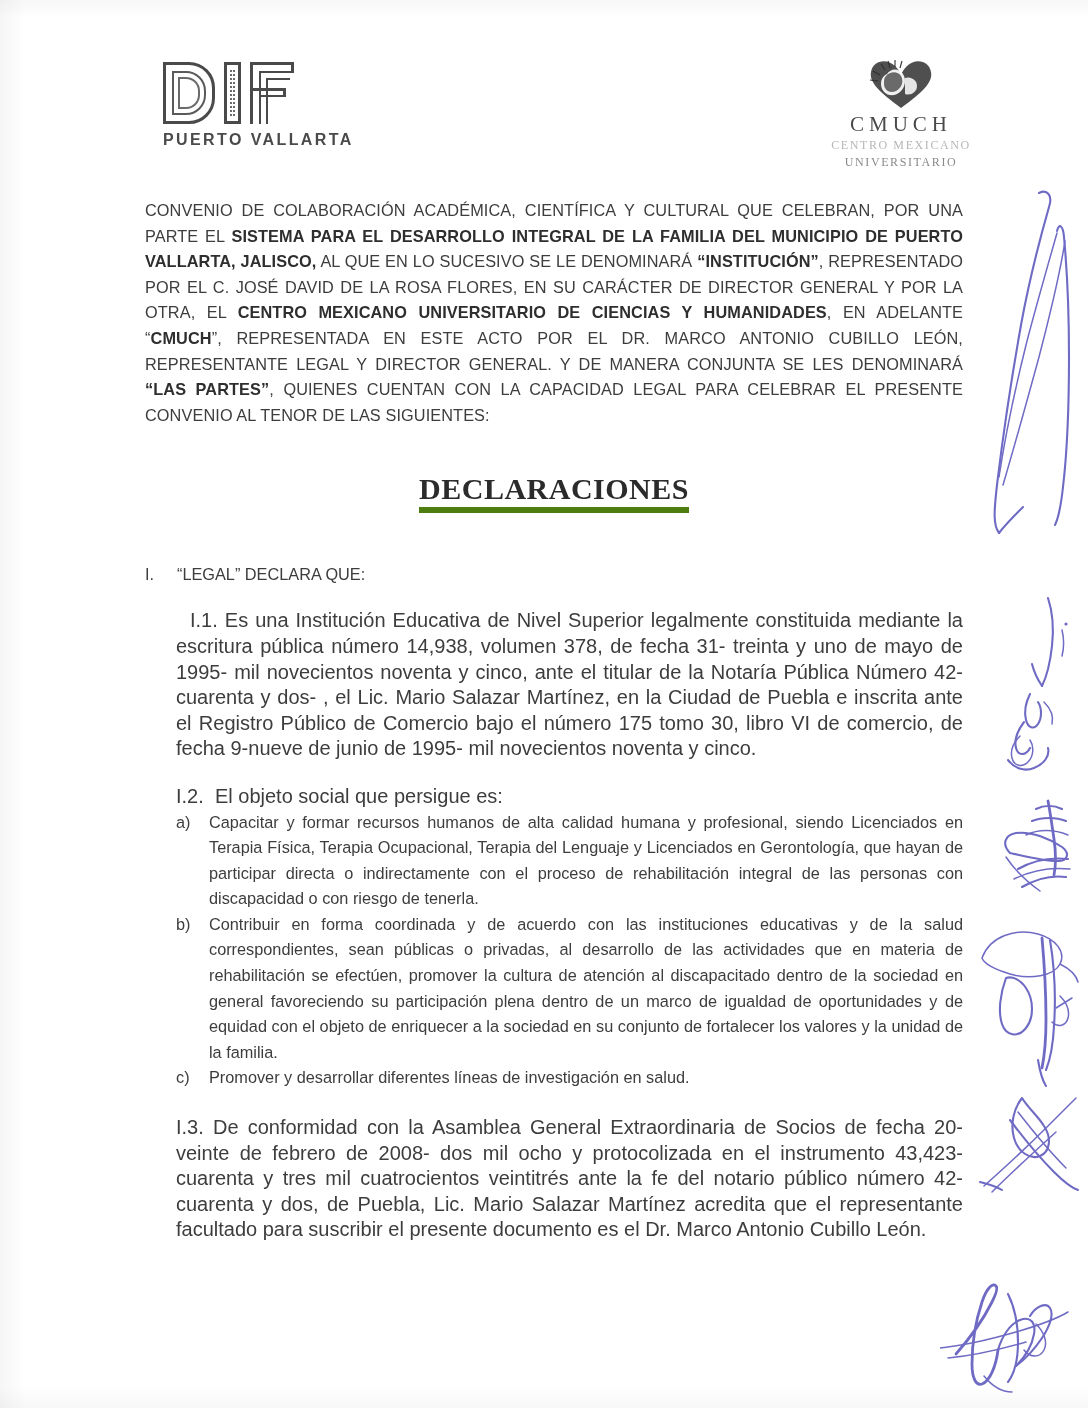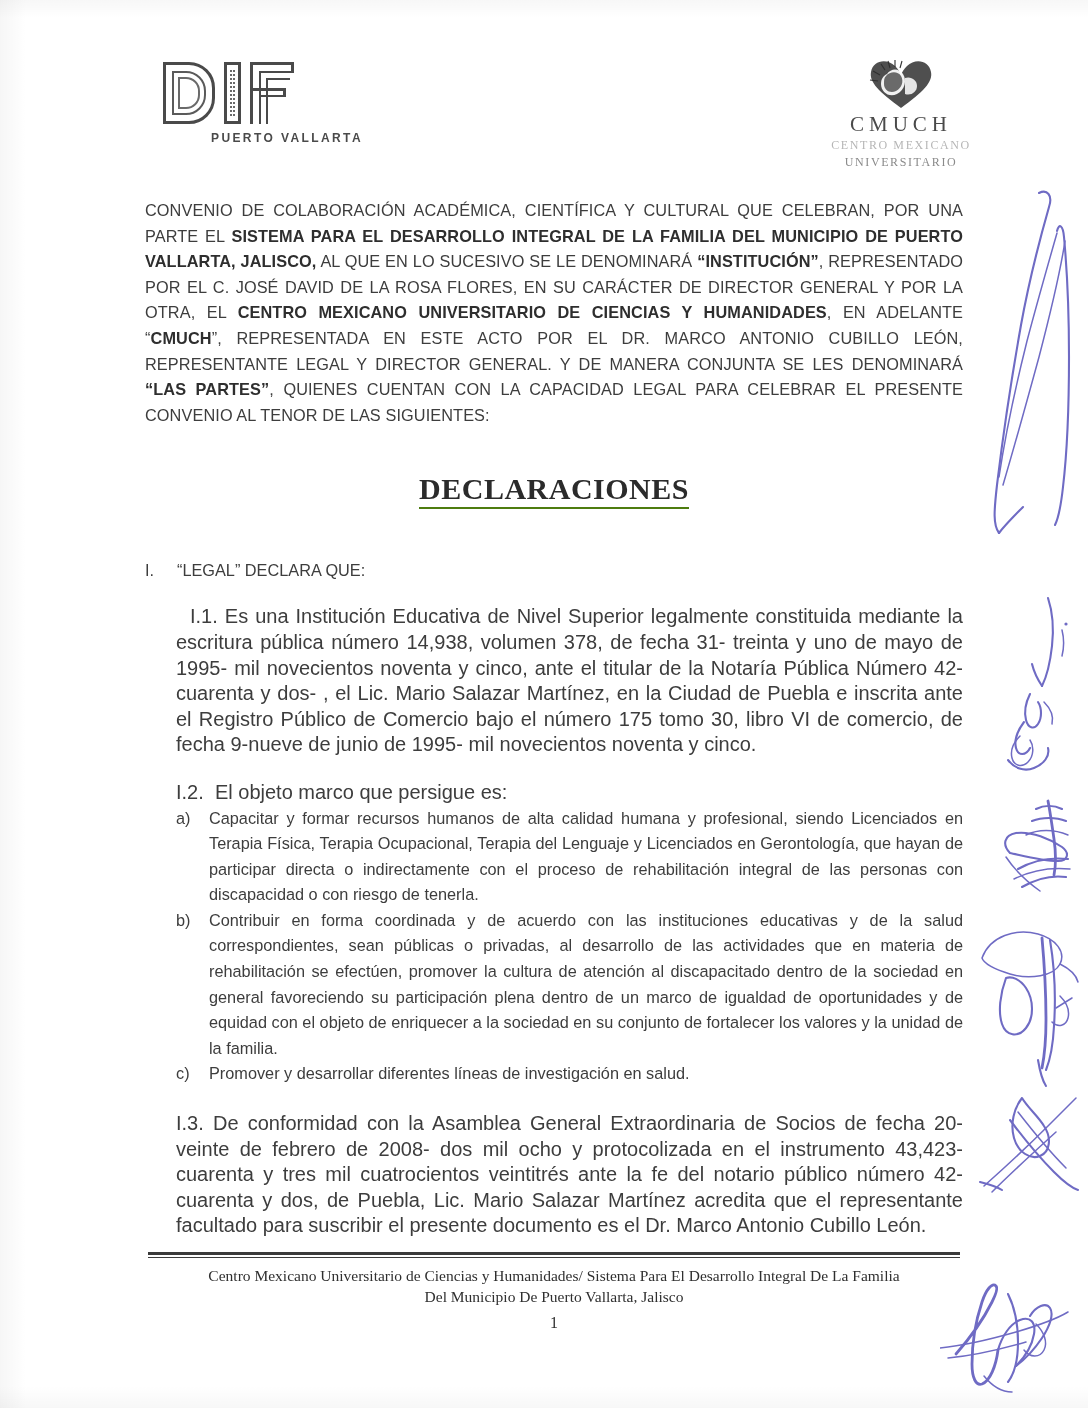--- a/index.html
+++ b/index.html
@@ -117,26 +117,25 @@
   .dif-f .f-top   { left: 0;  top: 0;  width: 44px; height: 3px; }
   .dif-f .f-top2  { left: 9px; top: 9px; width: 33px; height: 2px; }
   .dif-f .f-top3  { left: 16px; top: 16px; width: 24px; height: 2px; }
   .dif-f .f-mid   { left: 0;  top: 26px; width: 36px; height: 3px; }
   .dif-f .f-mid2  { left: 9px; top: 33px; width: 24px; height: 2px; }
   .dif-f .f-right { left: 41px; top: 0; width: 3px; height: 11px; }
   .dif-f .f-midr  { left: 33px; top: 26px; width: 3px; height: 9px; }
 
   .dif-sub {
     margin-top: 7px;
-    font-size: 12px;
+    font-size: 16px;
     font-weight: bold;
     letter-spacing: 2.4px;
     color: #4a4a4a;
     font-family: "Liberation Sans", sans-serif;
-    text-align: right;
   }
 
   
   .cmuch-logo {
     position: absolute;
     left: 806px;
     top: 8px;
     width: 190px;
     text-align: center;
   }
@@ -193,21 +192,21 @@
     font-weight: bold;
     text-align: center;
     letter-spacing: 0.5px;
     color: #2b2b2b;
     margin: 44px 0 0 0;
     position: relative;
     display: block;
   }
   .doc-title-inner {
     display: inline-block;
-    border-bottom: 2px solid #4d7c0f;
+    border-bottom: 6px solid #4d7c0f;
     padding-bottom: 1px;
   }
 
   .section-head {
     margin-top: 52px;
     display: flex;
     font-size: 16.3px;
     color: #3d3d3d;
   }
   .section-num {
@@ -353,47 +352,41 @@
 
     <div class="doc-title"><span class="doc-title-inner">DECLARACIONES</span></div>
 
     <div class="section-head">
       <div class="section-num">I.</div>
       <div class="section-title">“LEGAL” DECLARA QUE:</div>
     </div>
 
     <div class="block"><span class="lead-indent">I.1. Es una Institución Educativa de Nivel Superior legalmente constituida mediante la escritura pública número 14,938, volumen 378, de fecha 31- treinta y uno de mayo de 1995- mil novecientos noventa y cinco,  ante el titular de la Notaría Pública Número 42-cuarenta y dos- , el Lic. Mario Salazar Martínez, en la Ciudad de Puebla e inscrita ante el Registro Público de Comercio bajo el número 175 tomo 30, libro VI de comercio, de fecha 9-nueve de junio de 1995- mil novecientos noventa y cinco.</span></div>
 
-    <div class="block tight"><span>I.2.</span>&nbsp;&nbsp;<span>El objeto marco que persigue es:</span></div>
+    <div class="block tight"><span>I.2.</span>&nbsp;&nbsp;<span>El objeto social que persigue es:</span></div>
 
     <div class="list-item">
       <div class="list-marker">a)</div>
       <div class="list-body">Capacitar y formar recursos humanos de alta calidad humana y profesional, siendo Licenciados en Terapia Física, Terapia Ocupacional, Terapia del  Lenguaje y Licenciados en Gerontología, que hayan de participar directa o indirectamente con el proceso de rehabilitación integral de las personas con discapacidad o con riesgo de tenerla.</div>
     </div>
 
     <div class="list-item">
       <div class="list-marker">b)</div>
       <div class="list-body">Contribuir en forma coordinada y de acuerdo con las instituciones educativas y de la salud correspondientes, sean públicas o privadas, al desarrollo de las actividades que en materia de rehabilitación se efectúen, promover la cultura de atención al discapacitado dentro de la sociedad en general favoreciendo su participación plena dentro de un marco de igualdad de oportunidades y de equidad con el objeto de enriquecer a la sociedad en su conjunto de fortalecer los valores y la unidad de la familia.</div>
     </div>
 
     <div class="list-item">
       <div class="list-marker">c)</div>
       <div class="list-body">Promover y desarrollar diferentes líneas de investigación en salud.</div>
     </div>
 
     <div class="block"><span>I.3. De conformidad con la Asamblea General Extraordinaria de Socios de fecha 20-veinte de febrero de 2008- dos mil ocho y protocolizada en el instrumento 43,423-cuarenta y tres mil cuatrocientos veintitrés ante la fe del notario público número 42-cuarenta y dos, de Puebla, Lic. Mario Salazar Martínez acredita que el representante facultado para suscribir el presente documento es el Dr. Marco Antonio Cubillo León.</span></div>
 
   </div>
 
-  <div class="footer">
-    <div class="footer-rule"></div>
-    <div class="footer-text">Centro Mexicano Universitario de Ciencias y Humanidades/ Sistema Para El Desarrollo Integral De La Familia</div>
-    <div class="footer-text">Del Municipio De Puerto Vallarta, Jalisco</div>
-    <div class="footer-page">1</div>
-  </div>
 
   <div class="sign-layer">
 
     <svg style="left:985px; top:185px;" width="100" height="420" viewBox="0 0 100 420">
       <path class="ink ink-med" d="M54 8 C 62 4, 68 10, 64 22 C 56 50, 44 96, 36 140
                                    C 26 196, 18 250, 12 300 C 9 326, 8 340, 14 348"></path>
       <path class="ink ink-med" d="M72 46 C 74 38, 78 40, 79 52 C 82 84, 84 128, 84 172
                                    C 84 224, 82 268, 78 302 C 76 320, 74 332, 70 340"></path>
       <path class="ink ink-thin" d="M72 48 C 64 76, 52 118, 42 156 C 30 204, 20 252, 14 292"></path>
       <path class="ink ink-thin" d="M18 300 C 28 266, 42 216, 54 172 C 66 126, 76 82, 80 56"></path>

